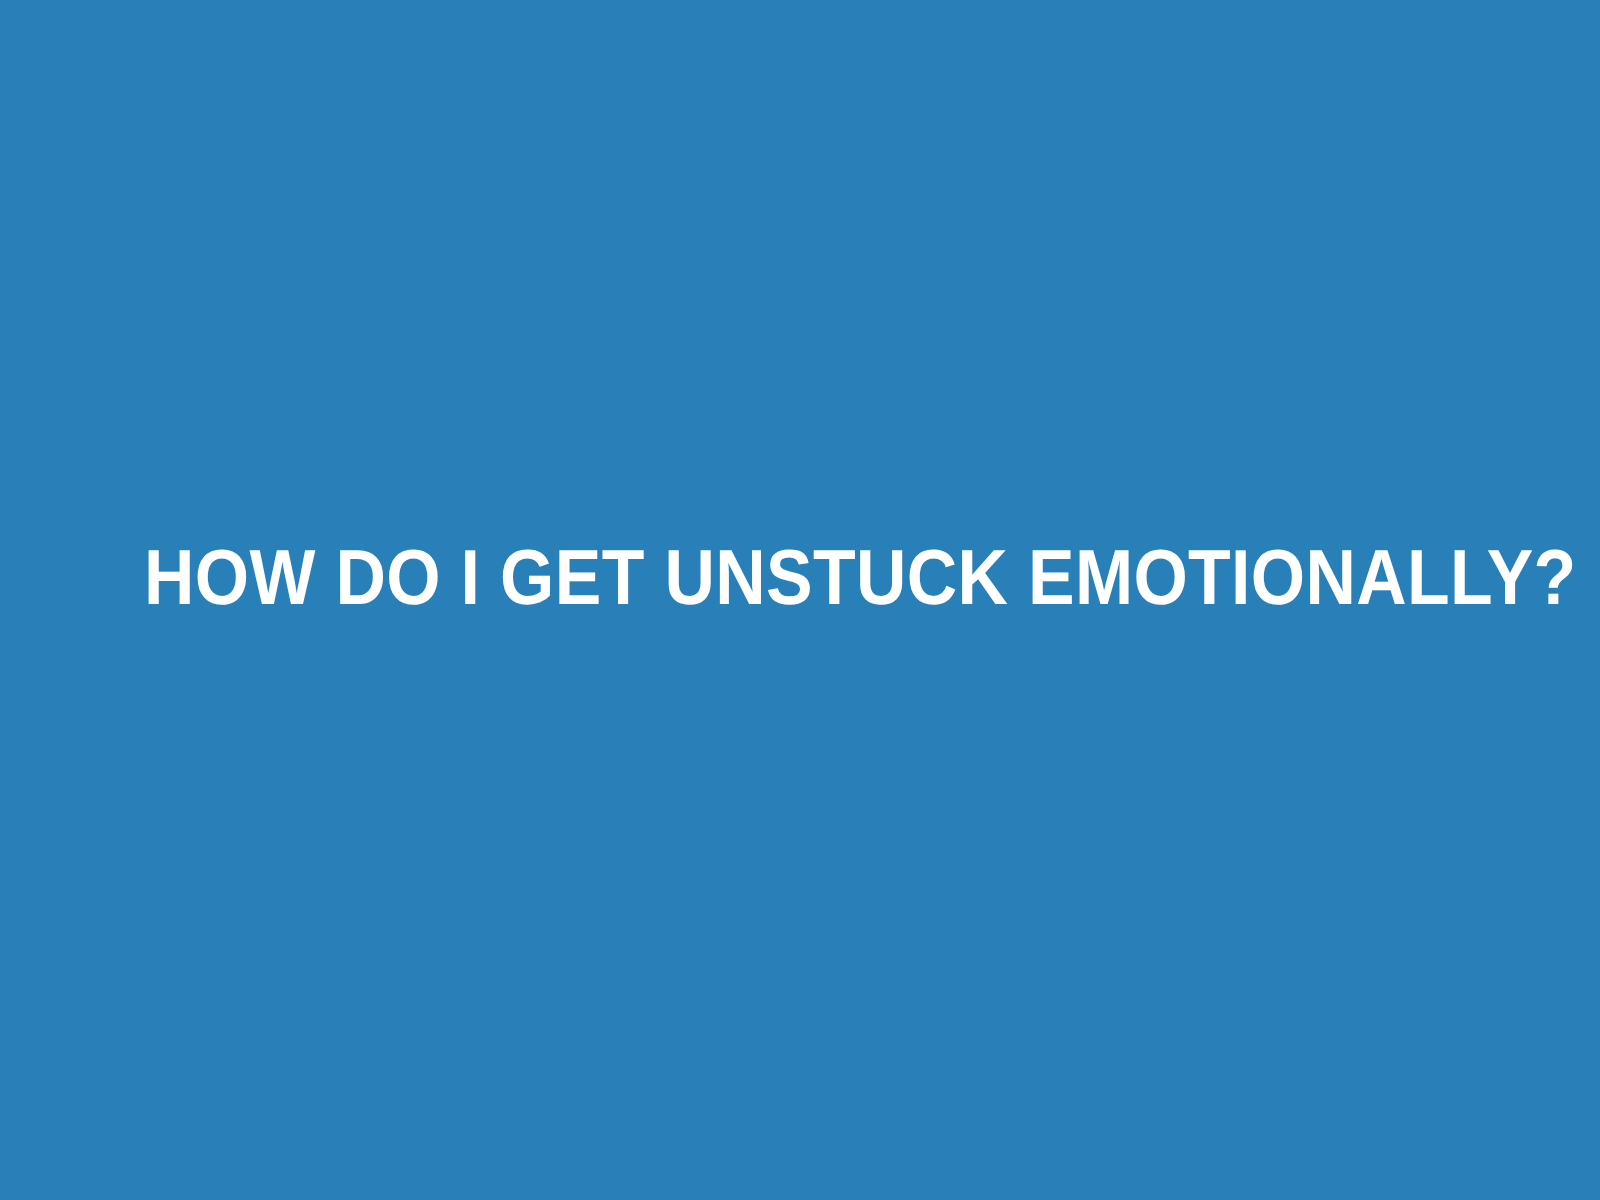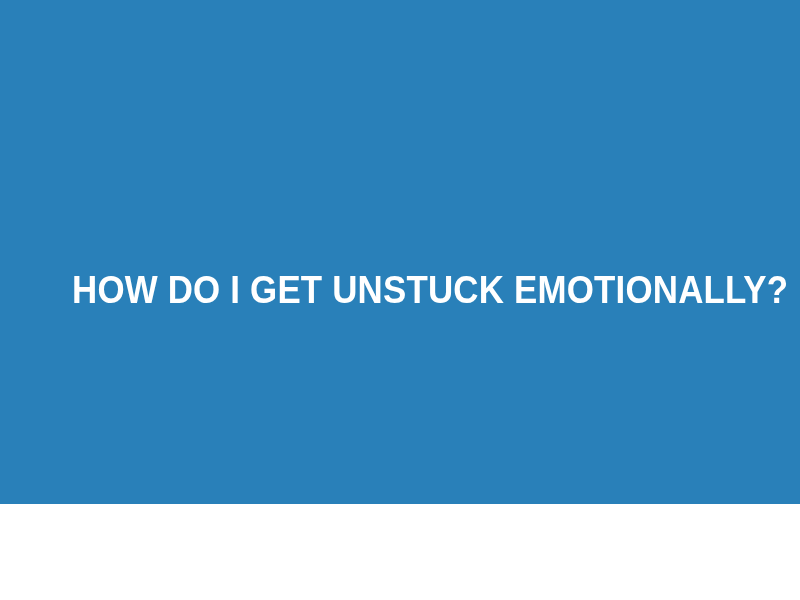--- a/index.html
+++ b/index.html
@@ -11,21 +11,21 @@
   body {
     width: 800px;
     height: 600px;
     overflow: hidden;
     font-family: "Liberation Sans", "DejaVu Sans", sans-serif;
   }
 
   #hero-card {
     position: relative;
     width: 800px;
-    height: 504px;
+    height: 600px;
     background-color: #2980b9;
     box-sizing: border-box;
   }
 
   
   #title-wrap {
     position: absolute;
     left: 0;
     top: 0;
     width: 800px;

